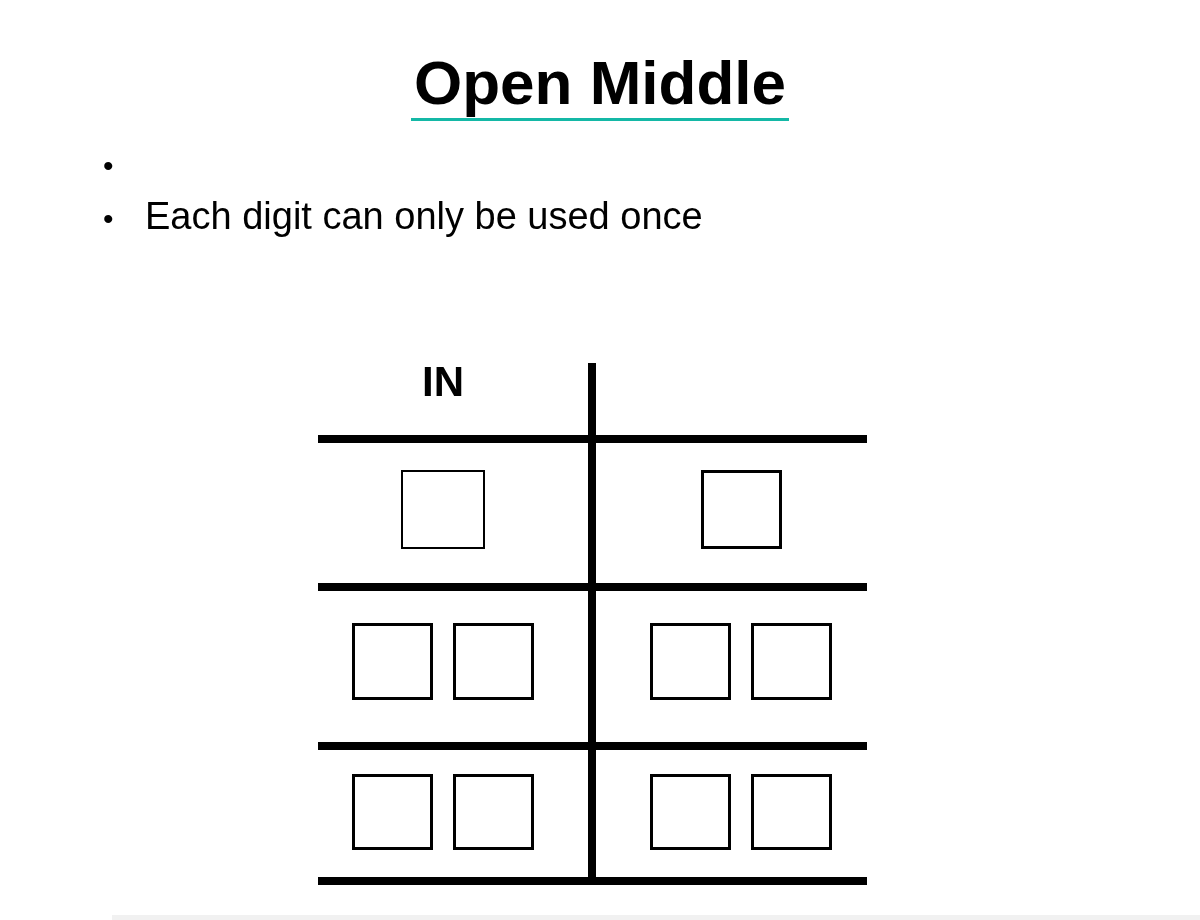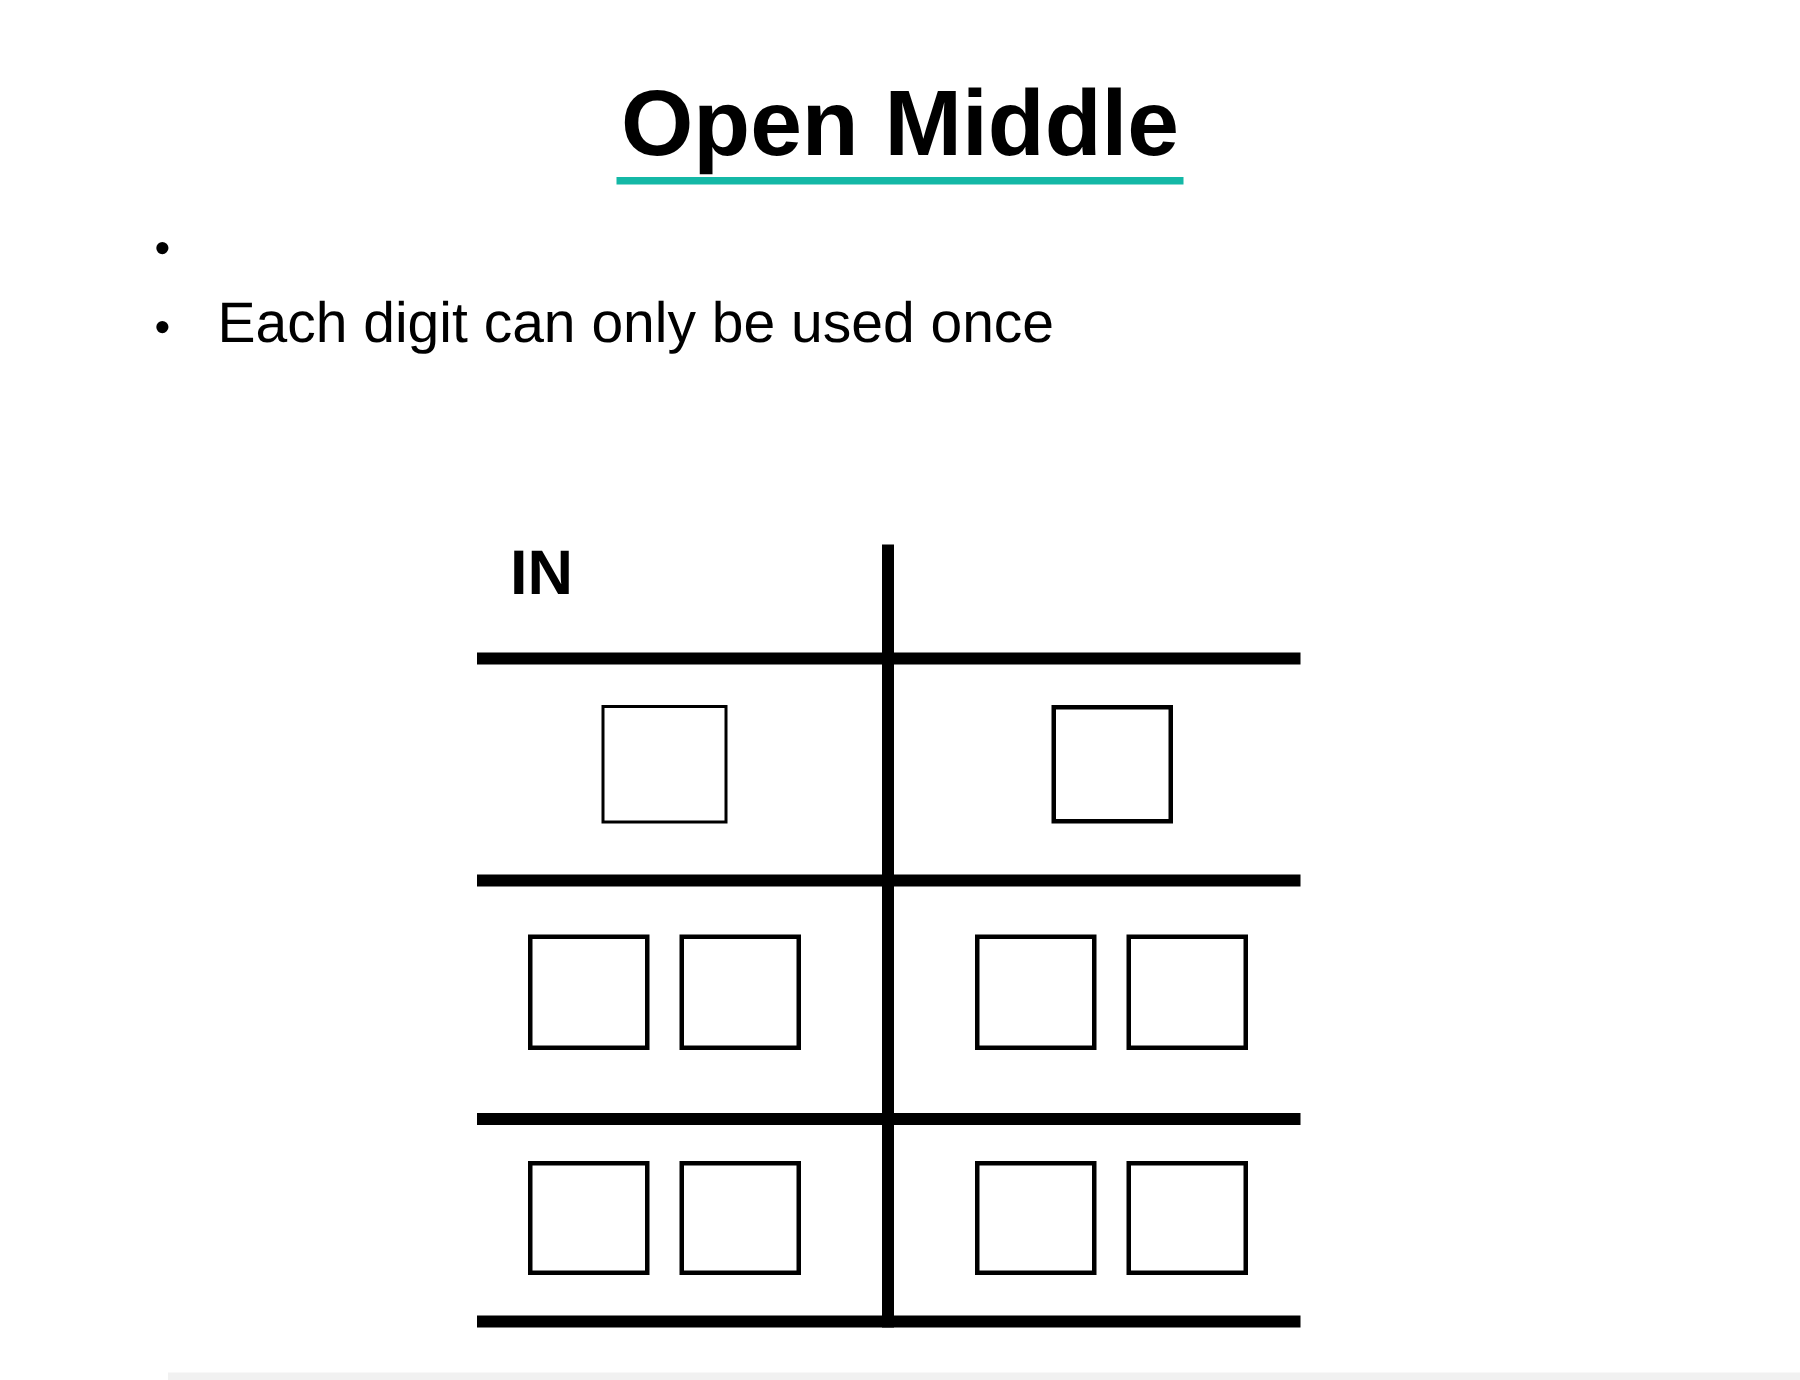--- a/index.html
+++ b/index.html
@@ -24,21 +24,21 @@
     left: 0;
     width: 1200px;
     text-align: center;
   }
   .title-text {
     display: inline-block;
     font-size: 62px;
     font-weight: 700;
     letter-spacing: 0px;
     line-height: 1.0;
-    border-bottom: 5px solid #14b8a6;
+    border-bottom: 3px solid #14b8a6;
     padding: 0 3px 4px 3px;
   }
 
   
   .instructions {
     position: absolute;
     top: 140px;
     left: 103px;
     width: 1050px;
     list-style: none;
@@ -65,21 +65,21 @@
     position: absolute;
     left: 0; top: 0;
     width: 1200px; height: 920px;
   }
   .col-header {
     position: absolute;
     top: 358px;
     font-size: 42px;
     font-weight: 700;
     line-height: 48px;
-    text-align: left;
+    text-align: center;
   }
   .col-in  { left: 340px; width: 206px; }
   .col-out { left: 638px; width: 206px; }
 
   .hline {
     position: absolute;
     left: 318px;
     width: 549px;
     height: 8px;
     background: #000000;

